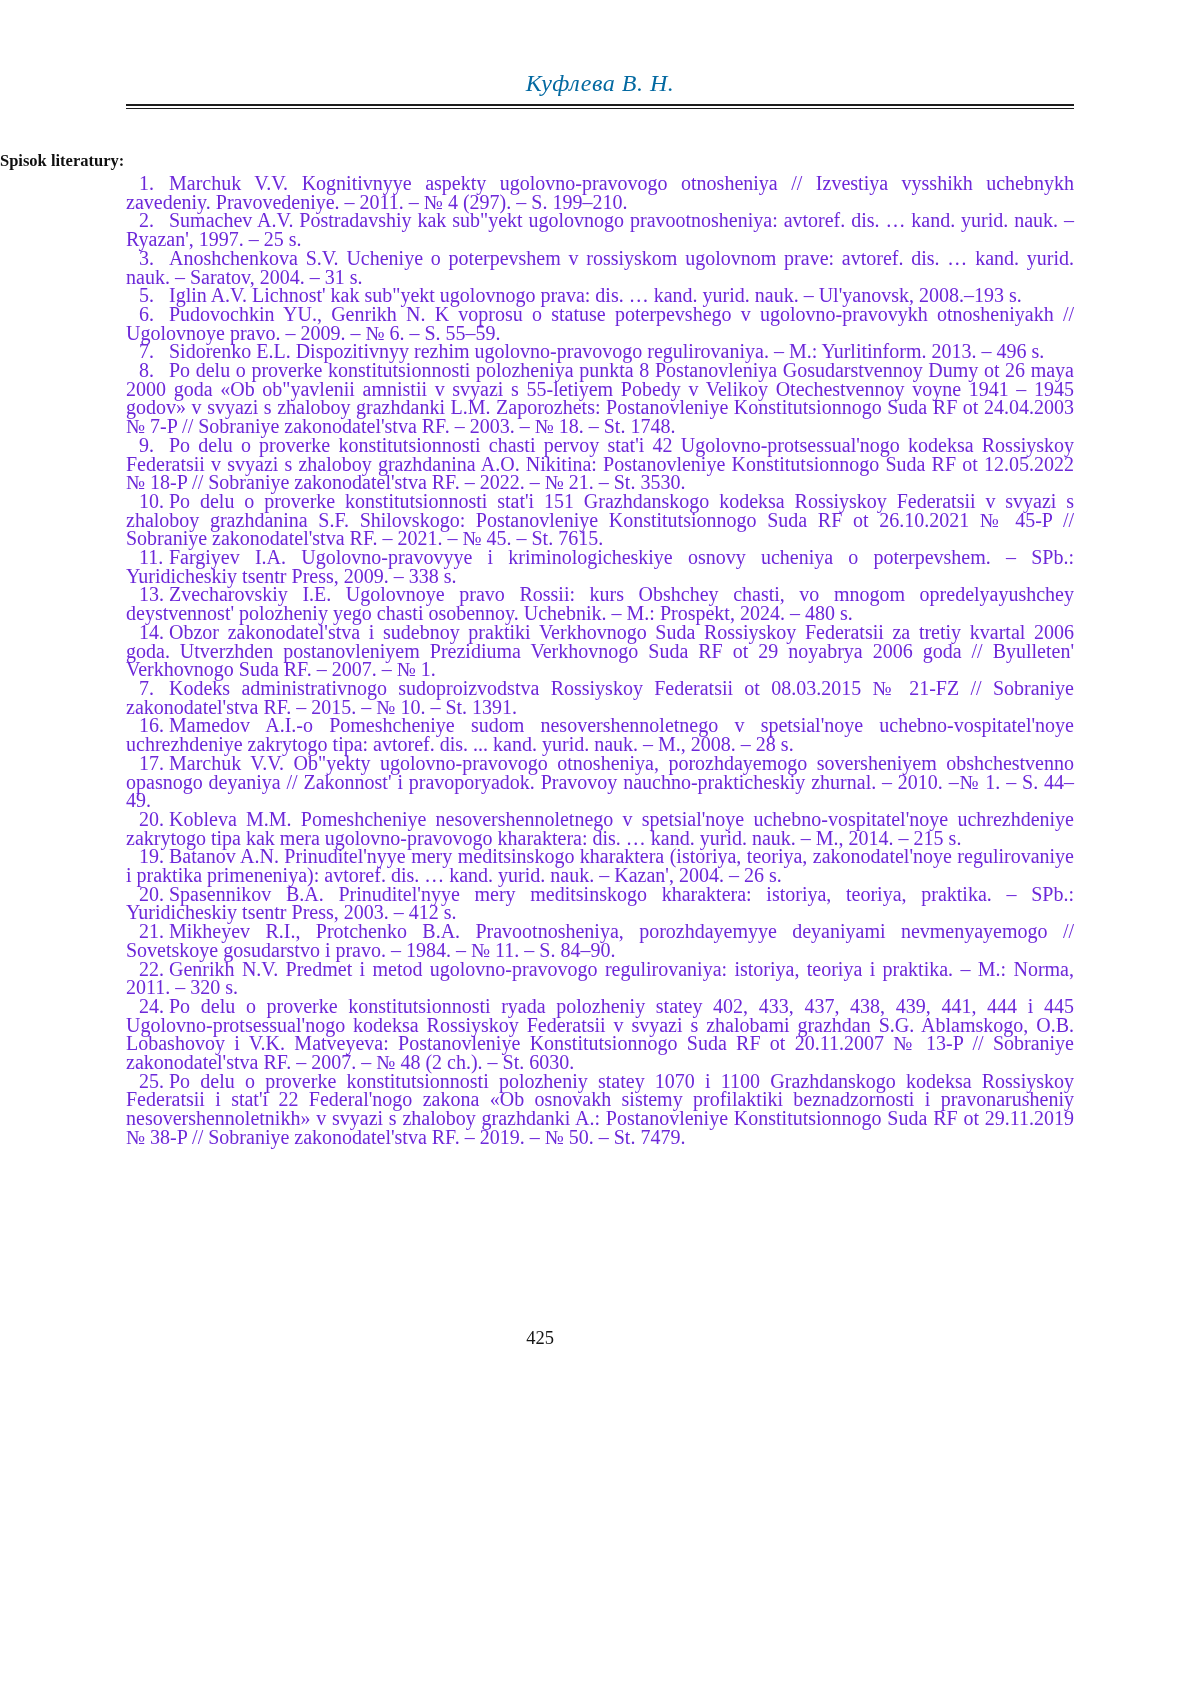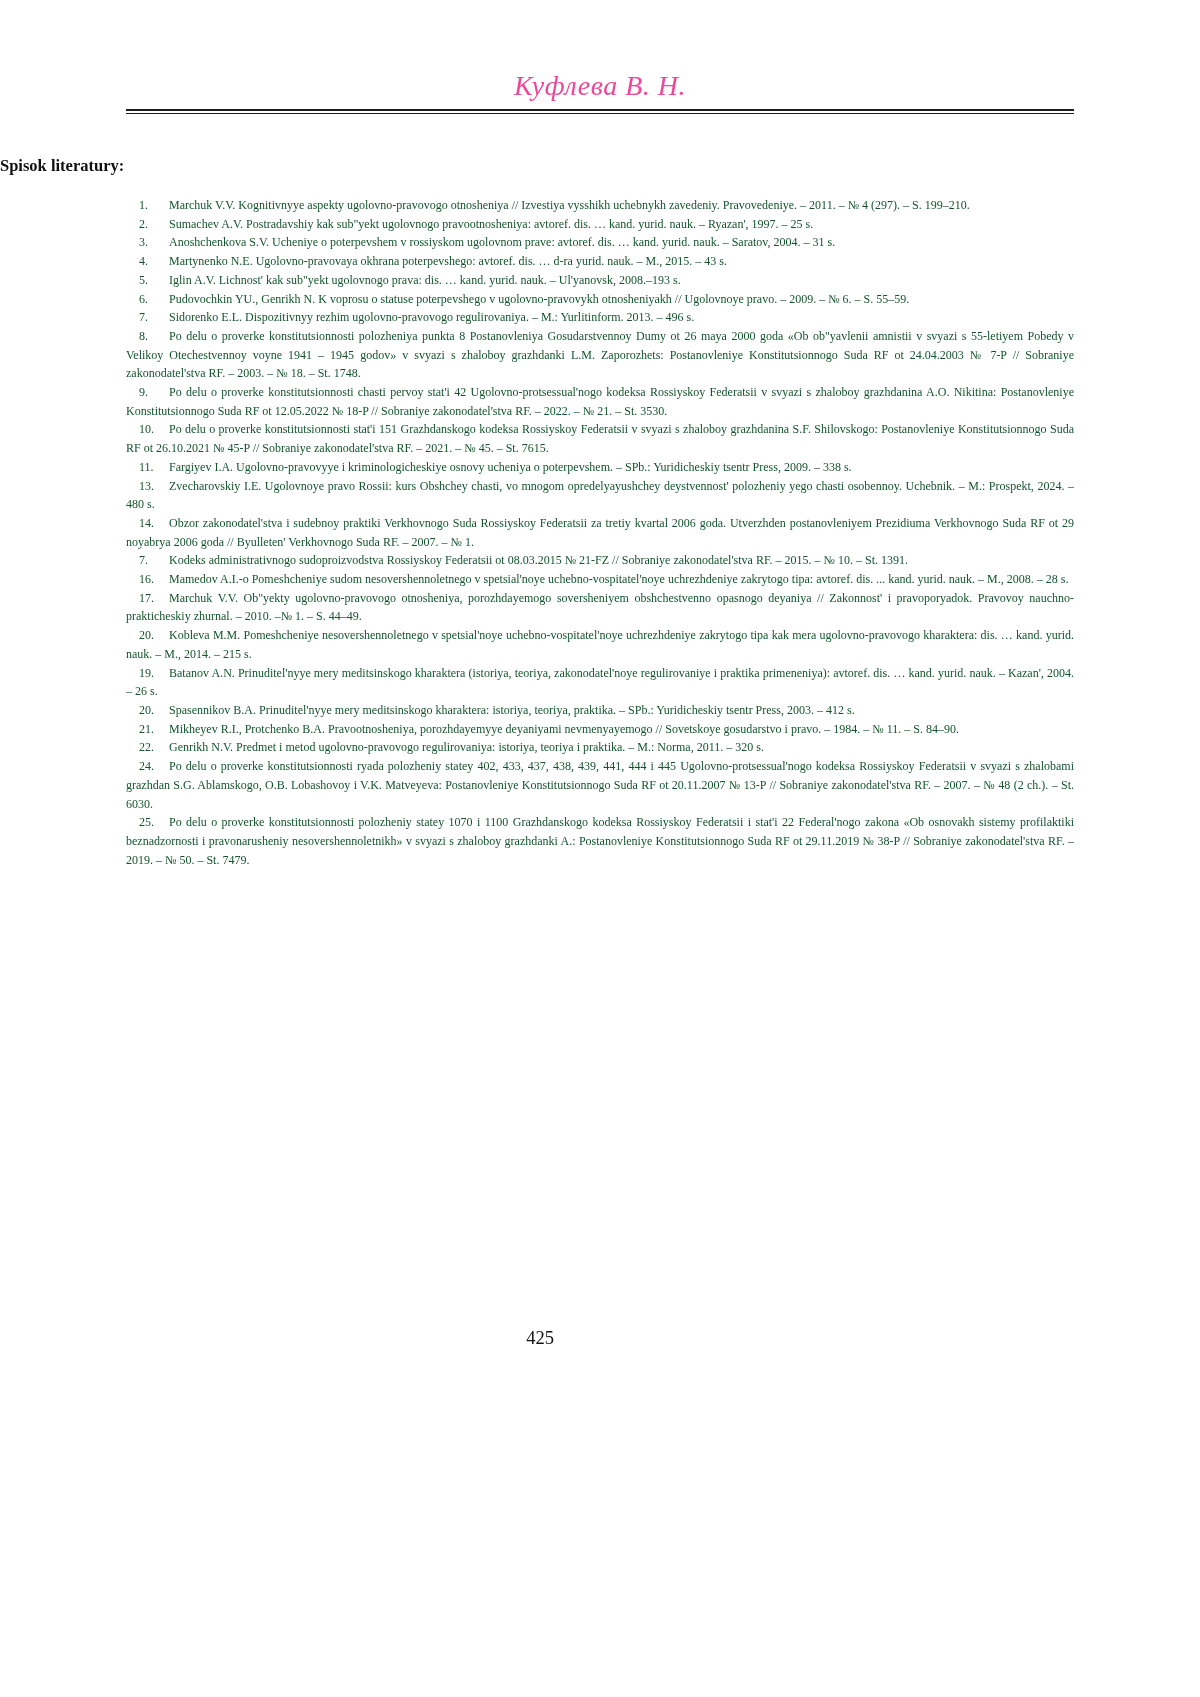--- a/index.html
+++ b/index.html
@@ -14,45 +14,45 @@
   }
   .page {
     position: relative;
     width: 1200px;
     height: 1697px;
   }
   .running-head {
     margin-top: 70px;
     text-align: center;
     font-style: italic;
-    font-size: 28px;
+    font-size: 24px;
     letter-spacing: 0.5px;
-    color: #ec4899;
+    color: #0369a1;
   }
   .header-rule {
     width: 948px;
     margin: 7px auto 0 auto;
     height: 5px;
     border-top: 2px solid #1c1c1c;
     border-bottom: 1px solid #1c1c1c;
   }
   .list-title {
     margin-top: 42px;
     text-align: left;
     font-weight: bold;
     font-size: 16.5px;
     color: #101010;
   }
   .refs {
     width: 948px;
-    margin: 20px auto 0 auto;
-    font-size: 12px;
+    margin: 3px auto 0 auto;
+    font-size: 20px;
     line-height: 18.7px;
     text-align: justify;
-    color: #14532d;
+    color: #6d28d9;
   }
   .ref {
     text-indent: 13px;
   }
   .ref-num {
     display: inline-block;
     width: 30px;
     text-indent: 0;
   }
   .page-number {
@@ -76,21 +76,20 @@
 
   <div class="list-title">Spisok literatury:</div>
 
   <div class="refs" id="refs-container">
   <p class="ref"><span class="ref-num">1.</span><span>Marchuk V.V. Kognitivnyye aspekty ugolovno-pravovogo otnosheniya // Izvestiya vysshikh uchebnykh zavedeniy. Pravovedeniye. – 2011. – № 4 (297). – S. 199–210.</span></p>
 
   <p class="ref"><span class="ref-num">2.</span><span>Sumachev A.V. Postradavshiy kak sub"yekt ugolovnogo pravootnosheniya: avtoref. dis. … kand. yurid. nauk. – Ryazan', 1997. – 25 s.</span></p>
 
   <p class="ref"><span class="ref-num">3.</span><span>Anoshchenkova S.V. Ucheniye o poterpevshem v rossiyskom ugolovnom prave: avtoref. dis. … kand. yurid. nauk. – Saratov, 2004. – 31 s.</span></p>
 
-  <p class="ref"><span class="ref-num">4.</span><span>Martynenko N.E. Ugolovno-pravovaya okhrana poterpevshego: avtoref. dis. … d-ra yurid. nauk. – M., 2015. – 43 s.</span></p>
 
   <p class="ref"><span class="ref-num">5.</span><span>Iglin A.V. Lichnost' kak sub"yekt ugolovnogo prava: dis. … kand. yurid. nauk. – Ul'yanovsk, 2008.–193 s.</span></p>
 
   <p class="ref"><span class="ref-num">6.</span><span>Pudovochkin YU., Genrikh N. K voprosu o statuse poterpevshego v ugolovno-pravovykh otnosheniyakh // Ugolovnoye pravo. – 2009. – № 6. – S. 55–59.</span></p>
 
   <p class="ref"><span class="ref-num">7.</span><span>Sidorenko E.L. Dispozitivnyy rezhim ugolovno-pravovogo regulirovaniya. – M.: Yurlitinform. 2013. – 496 s.</span></p>
 
   <p class="ref"><span class="ref-num">8.</span><span>Po delu o proverke konstitutsionnosti polozheniya punkta 8 Postanovleniya Gosudarstvennoy Dumy ot 26 maya 2000 goda «Ob ob"yavlenii amnistii v svyazi s 55-letiyem Pobedy v Velikoy Otechestvennoy voyne 1941 – 1945 godov» v svyazi s zhaloboy grazhdanki L.M. Zaporozhets: Postanovleniye Konstitutsionnogo Suda RF ot 24.04.2003 № 7-P // Sobraniye zakonodatel'stva RF. – 2003. – № 18. – St. 1748.</span></p>
 
   <p class="ref"><span class="ref-num">9.</span><span>Po delu o proverke konstitutsionnosti chasti pervoy stat'i 42 Ugolovno-protsessual'nogo kodeksa Rossiyskoy Federatsii v svyazi s zhaloboy grazhdanina A.O. Nikitina: Postanovleniye Konstitutsionnogo Suda RF ot 12.05.2022 № 18-P // Sobraniye zakonodatel'stva RF. – 2022. – № 21. – St. 3530.</span></p>

